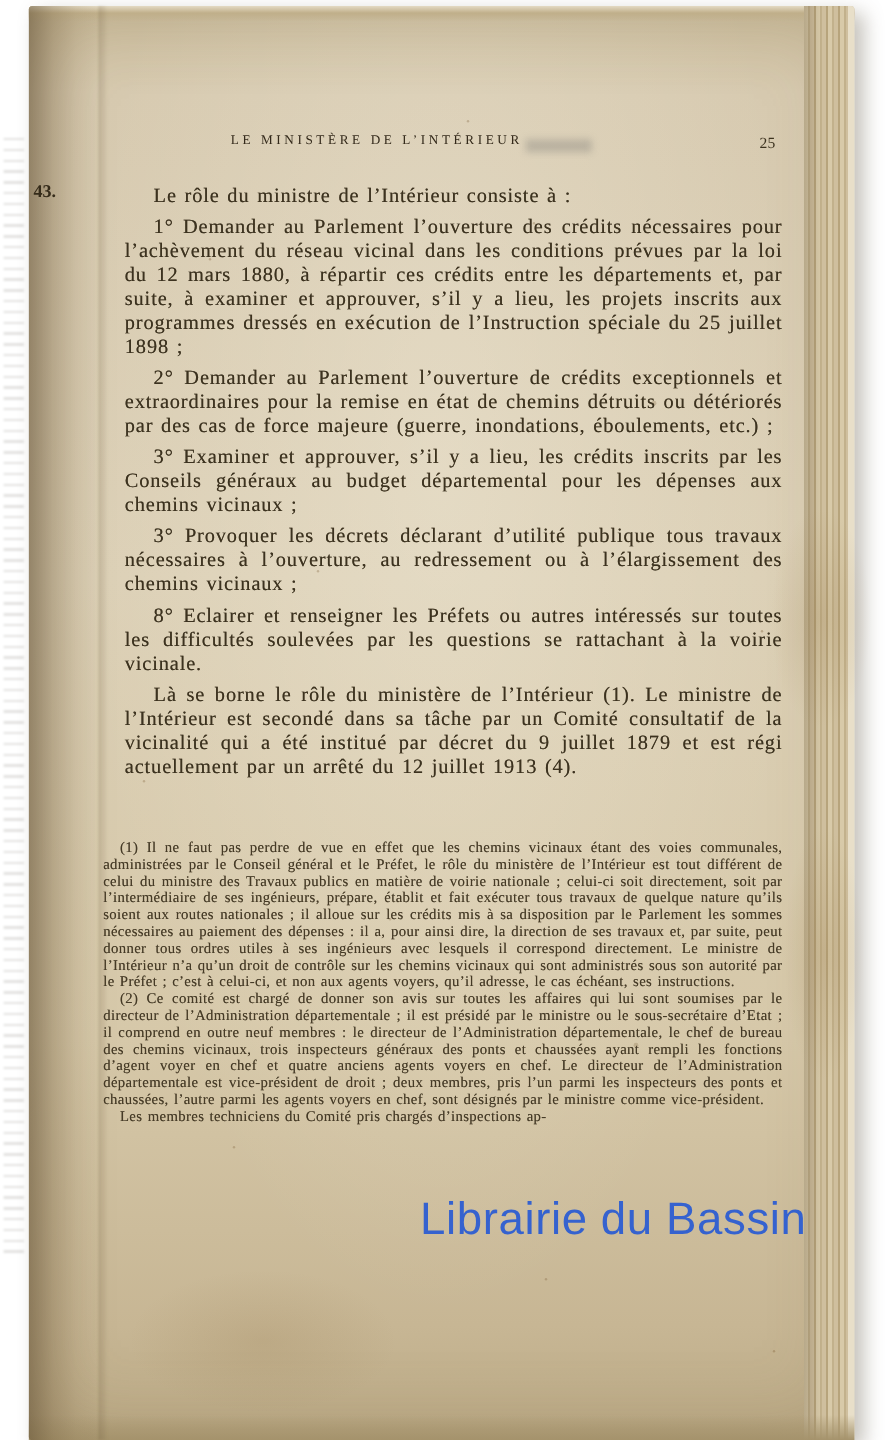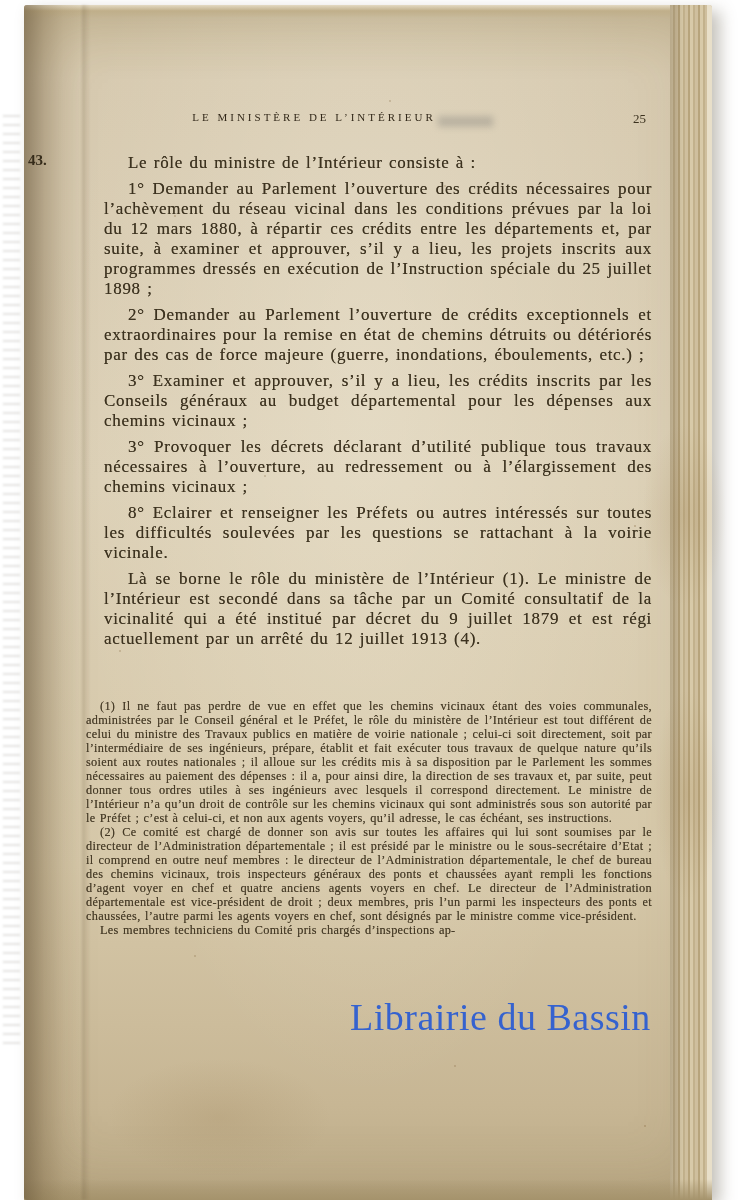--- a/index.html
+++ b/index.html
@@ -86,21 +86,21 @@
     text-shadow:0 0 0.4px rgba(60,50,31,0.7);
   }
   .footnotes{
     position:absolute;left:0;top:576px;width:566px;
     font-size:12.3px;line-height:14px;text-align:justify;color:#453a26;
     letter-spacing:0.3px;word-spacing:1px;margin-top:12px;
   }
   .footnotes p{margin:0;text-indent:14px;text-shadow:0 0 0.3px rgba(69,58,38,0.6);}
   .watermark{
     position:absolute;left:350px;top:995px;white-space:nowrap;
-    font-family:Liberation Serif, serif;font-size:38px;letter-spacing:0.5px;
+    font-family:Liberation Sans, sans-serif;font-size:38px;letter-spacing:0.5px;
     color:#2d5ed2;opacity:0.95;z-index:5;
   }
 </style>
 </head>
 <body>
 
 <div class="photo">
 
   <div class="ghost-strip"></div>
 

